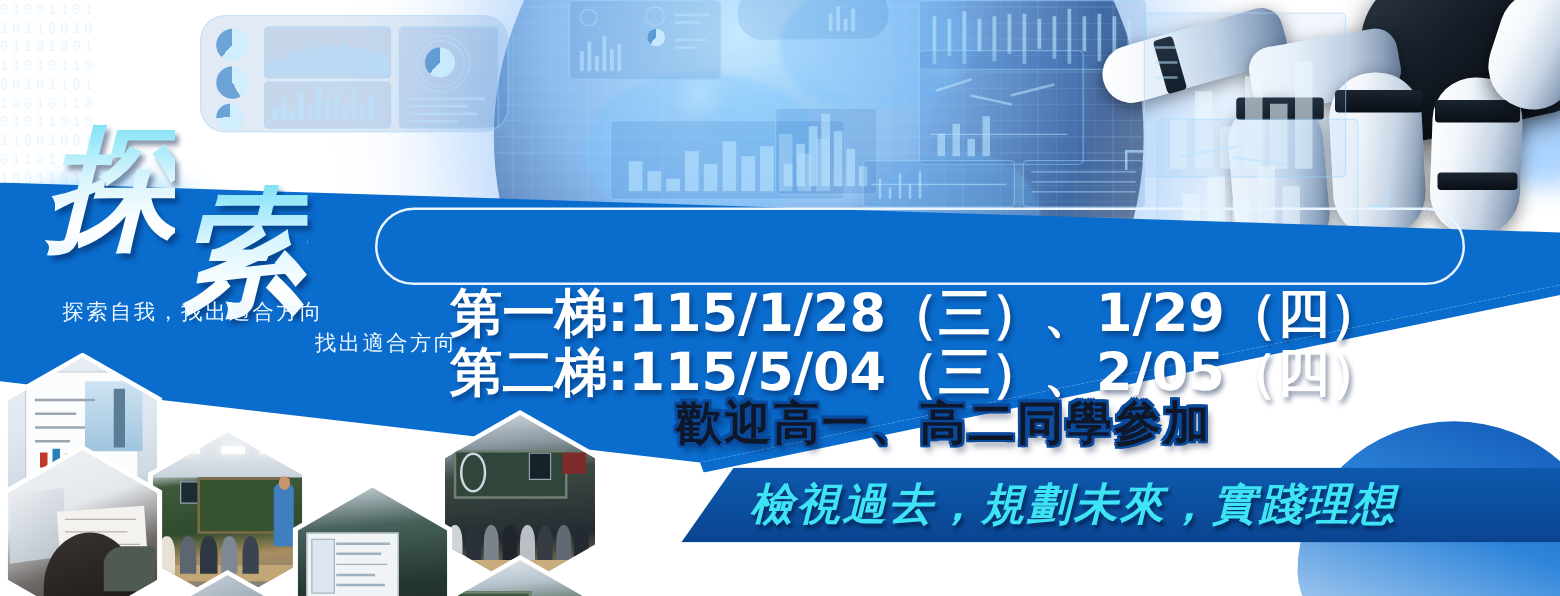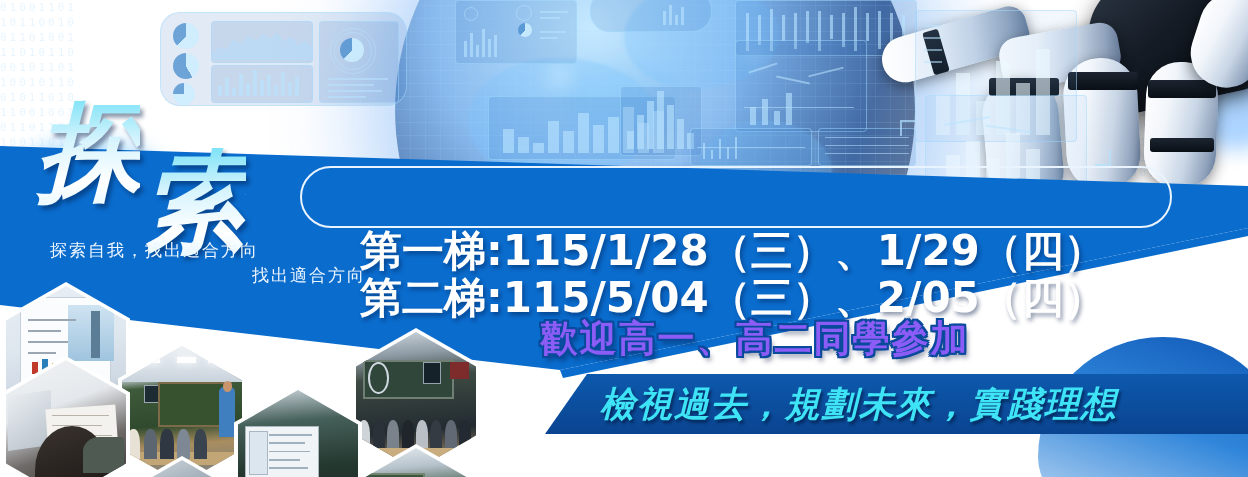--- a/index.html
+++ b/index.html
@@ -174,21 +174,21 @@
     text-shadow:2px 3px 4px rgba(0,25,70,.45);
     white-space:nowrap;
   }
   .dates div{margin-bottom:2px;}
 
   .welcome{
     position:absolute;left:360px;top:320px;width:790px;
     text-align:center;
     font-family:"DejaVu Sans","Liberation Sans",sans-serif;
     font-weight:700;font-size:37px;line-height:1;
-    color:#8b5cf6;letter-spacing:2px;
+    color:#0f172a;letter-spacing:2px;
     text-shadow:
        2px 0 0 #0a4a9c, -2px 0 0 #0a4a9c, 0 2px 0 #0a4a9c, 0 -2px 0 #0a4a9c,
        2px 2px 0 #0a4a9c, -2px 2px 0 #0a4a9c, 2px -2px 0 #0a4a9c, -2px -2px 0 #0a4a9c,
        3px 5px 5px rgba(0,20,60,.5);
     white-space:nowrap;
   }
 
   
   .tagbar{
     position:absolute;left:545px;top:374px;width:703px;height:60px;

